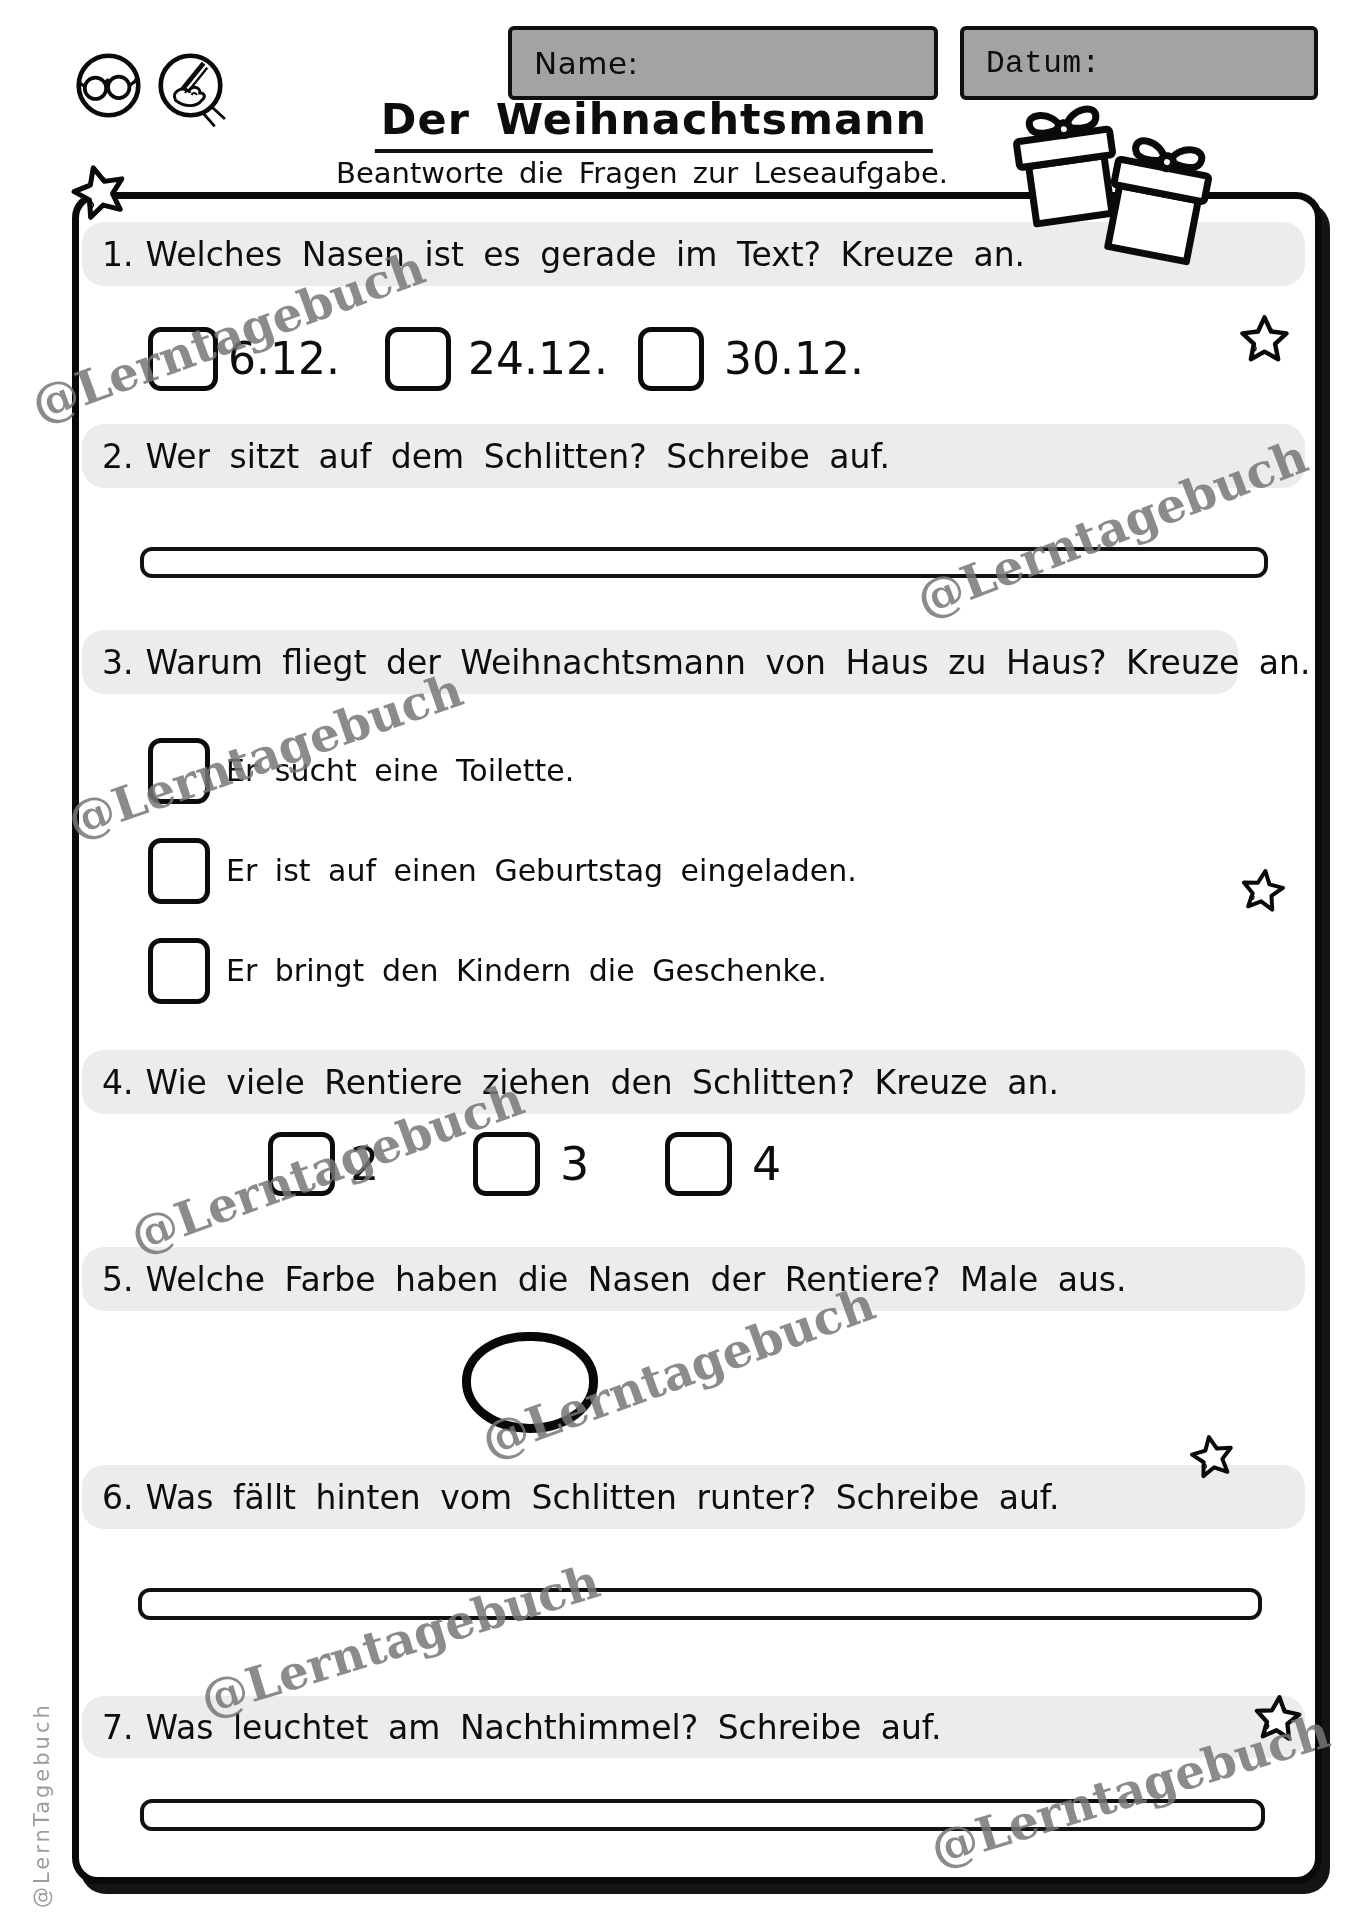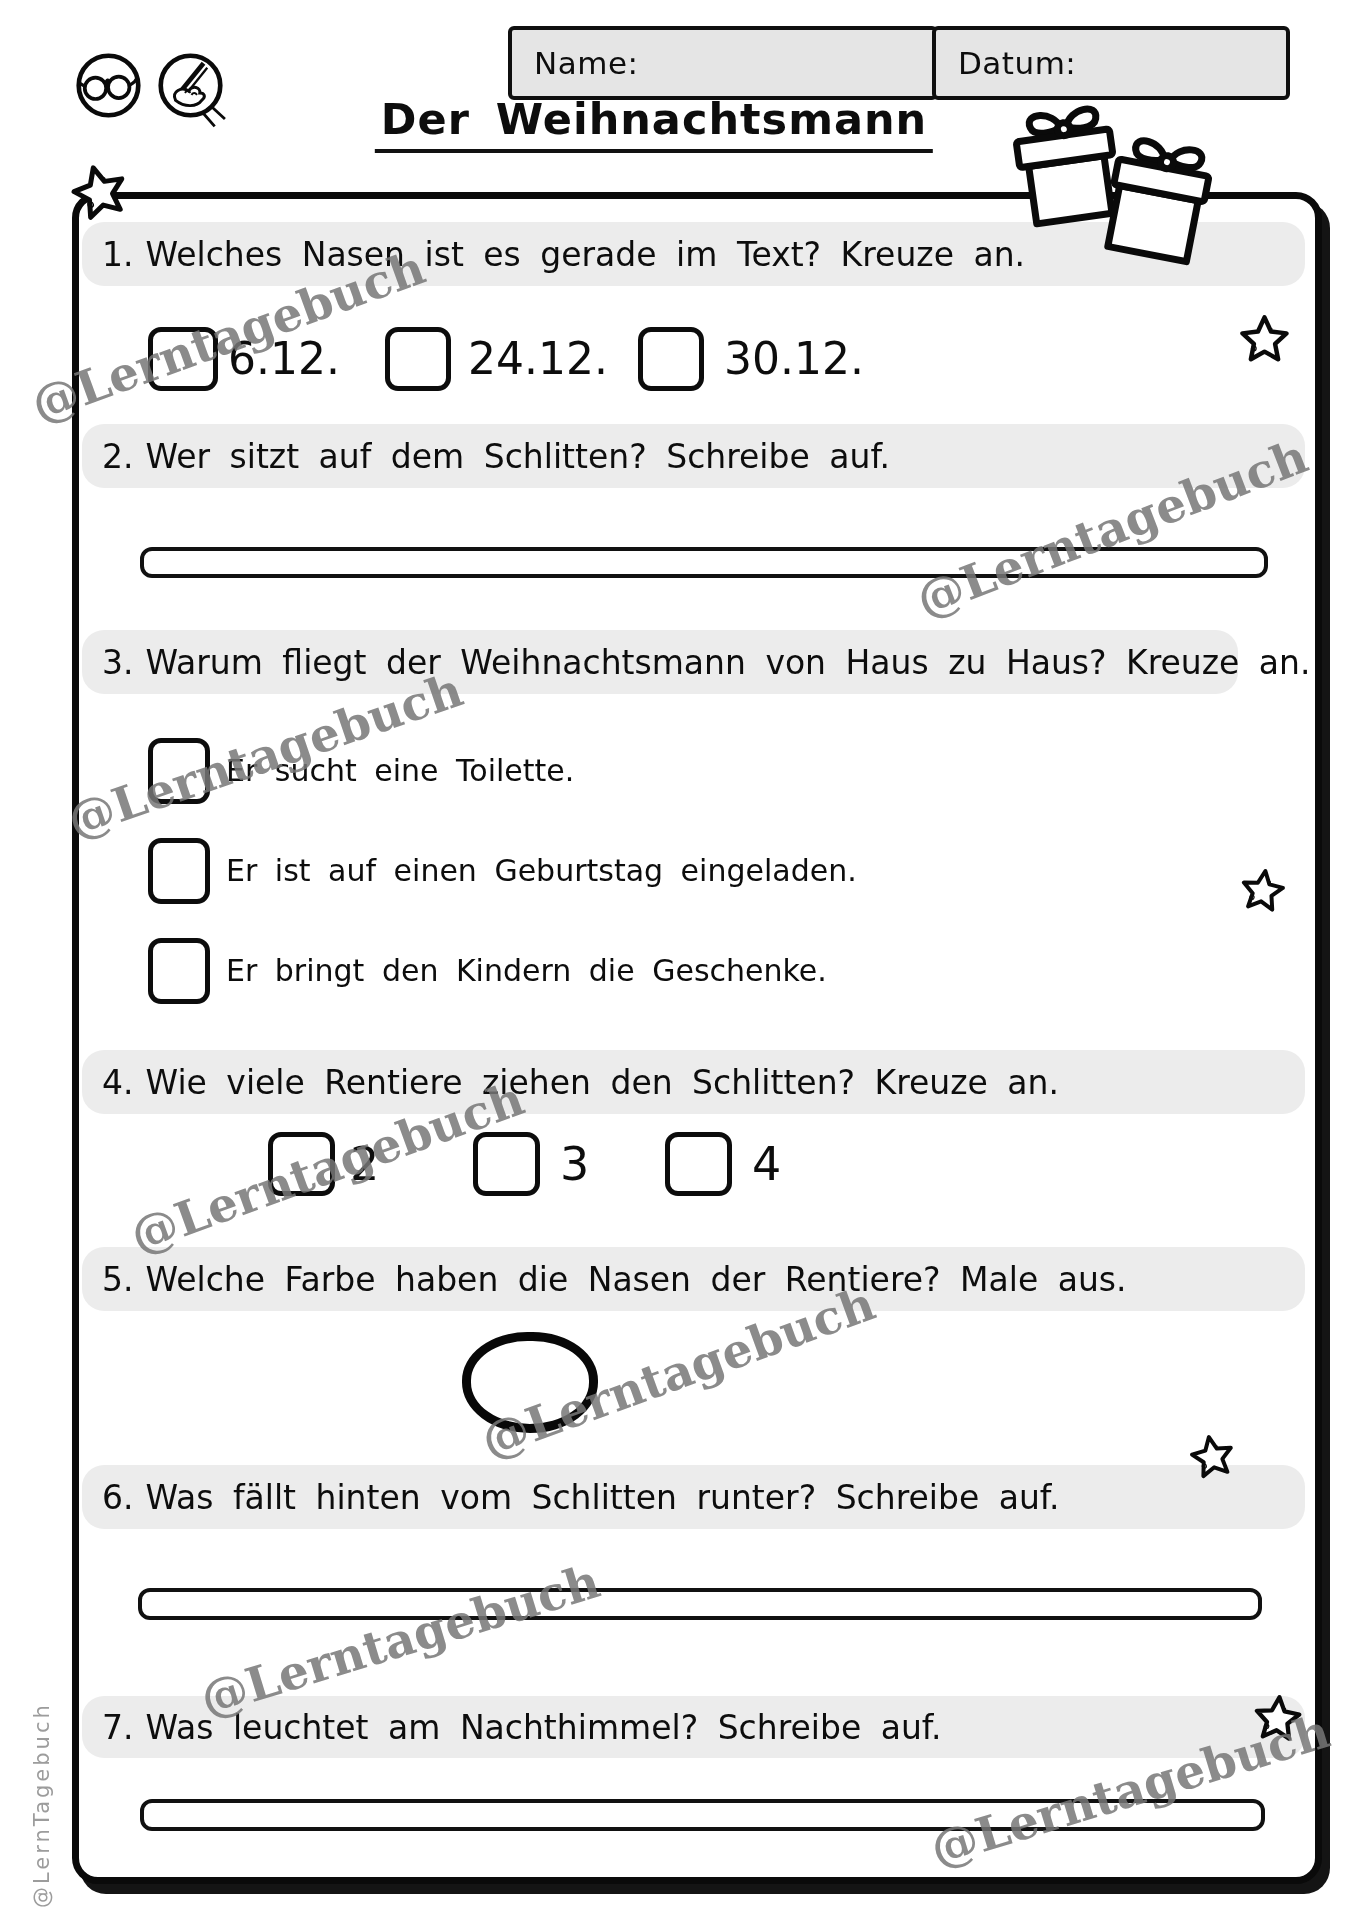--- a/index.html
+++ b/index.html
@@ -1,21 +1,21 @@
 <!DOCTYPE html>
 <html><head>
 <meta charset="utf-8">
 <style>
   html,body{margin:0;padding:0;background:#fff;}
   .page{position:relative;width:1357px;height:1920px;background:#fff;overflow:hidden;
         font-family:"DejaVu Sans",sans-serif;color:#0d0d0d;}
 
   
   .field{position:absolute;height:74px;border:4px solid #0f0f0f;border-radius:6px;
-         background:#e5e5e5;display:flex;align-items:center;padding-left:22px;box-sizing:border-box;z-index:3;}
+         background:#a3a3a3;display:flex;align-items:center;padding-left:22px;box-sizing:border-box;z-index:3;}
   .field span{font-size:31px;letter-spacing:.5px;}
 
   
   .title{position:absolute;left:630px;top:94px;transform:translateX(-50%);
          font-size:43px;font-weight:bold;letter-spacing:1px;word-spacing:10px;
          border-bottom:4px solid #111;padding:0 6px 5px 6px;white-space:nowrap;z-index:3;margin-left:24px;}
   .subtitle{position:absolute;left:642px;top:156px;transform:translateX(-50%);
             font-size:29px;word-spacing:6px;white-space:nowrap;z-index:3;}
 
   
@@ -72,25 +72,26 @@
       <path d="M-12,8 L-18,17 L-8,13 Z" fill="#0a0a0a"></path>
       <path d="M-16,16 C-21,6 -9,1 -2,6 C2,-1 11,2 10,8 C15,8 17,12 12,16 C7,23 -6,24 -16,16 Z" fill="#fff" stroke="#0a0a0a" stroke-width="3.2"></path>
       <path d="M-6,8 q3,-4 6,0 M1,10 q3,-4 6,0" fill="none" stroke="#0a0a0a" stroke-width="2.2"></path>
       <path d="M23,23 L37,36 M13,29 L26,44" fill="none" stroke="#0a0a0a" stroke-width="3"></path>
     </svg>
   </div>
 
   <div class="field" style="left:508px;top:26px;width:430px;">
     <span>Name:</span>
   </div>
-  <div class="field" style="left:932px;top:26px;width:358px;">
+  <div class="field" style="left:960px;top:26px;width:358px;font-family:Liberation Mono, monospace;">
     <span>Datum:</span>
   </div>
 
   <div class="title">Der Weihnachtsmann</div>
+  <div class="subtitle">Beantworte die Fragen zur Leseaufgabe.</div>
 
   <div class="gifts">
     <svg width="225" height="155" viewBox="0 0 225 155" style="overflow:visible">
       <g transform="translate(63,78) rotate(-8)" stroke="#0a0a0a" stroke-width="7" fill="#fff" stroke-linejoin="round">
         <path d="M-1,-46 C-6,-64 -36,-66 -31,-50 C-28,-40 -10,-42 -1,-46 Z"></path>
         <path d="M5,-46 C10,-64 40,-66 35,-50 C32,-40 14,-42 5,-46 Z"></path>
         <rect x="-38" y="-12" width="76" height="58"></rect>
         <rect x="-47" y="-38" width="94" height="26" rx="3"></rect>
         <circle cx="2" cy="-44" r="6.5"></circle>
       </g>

